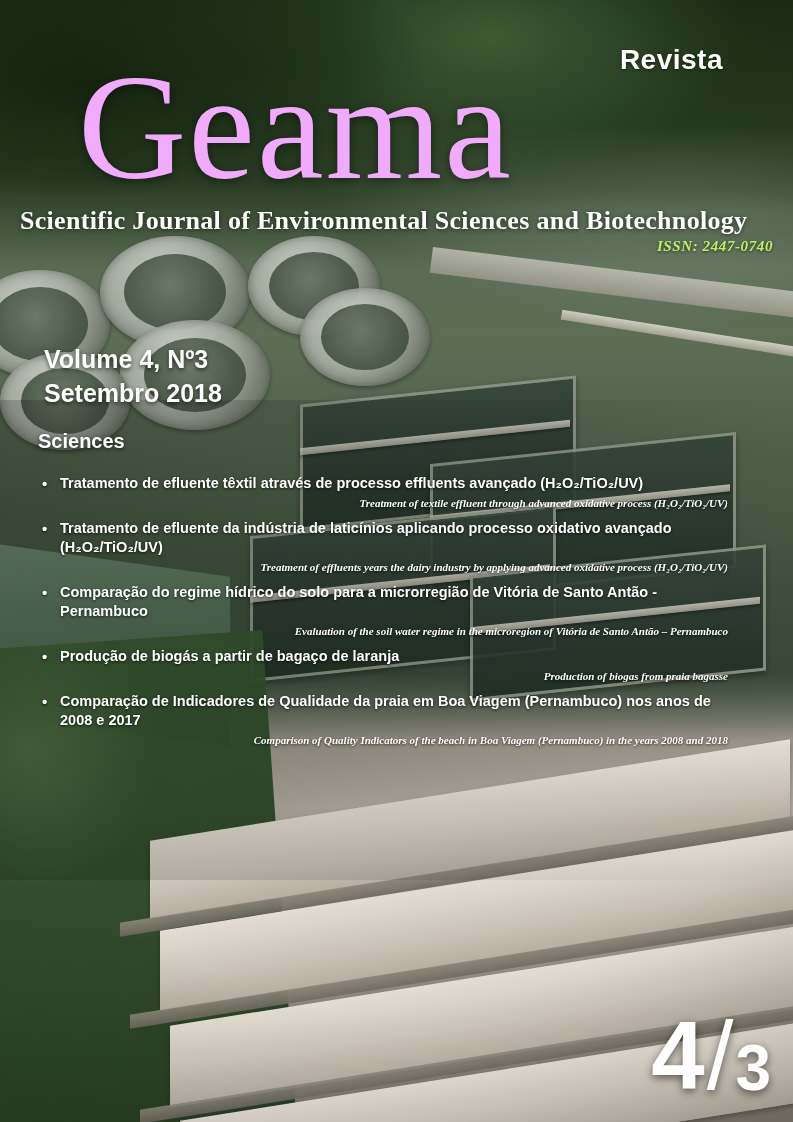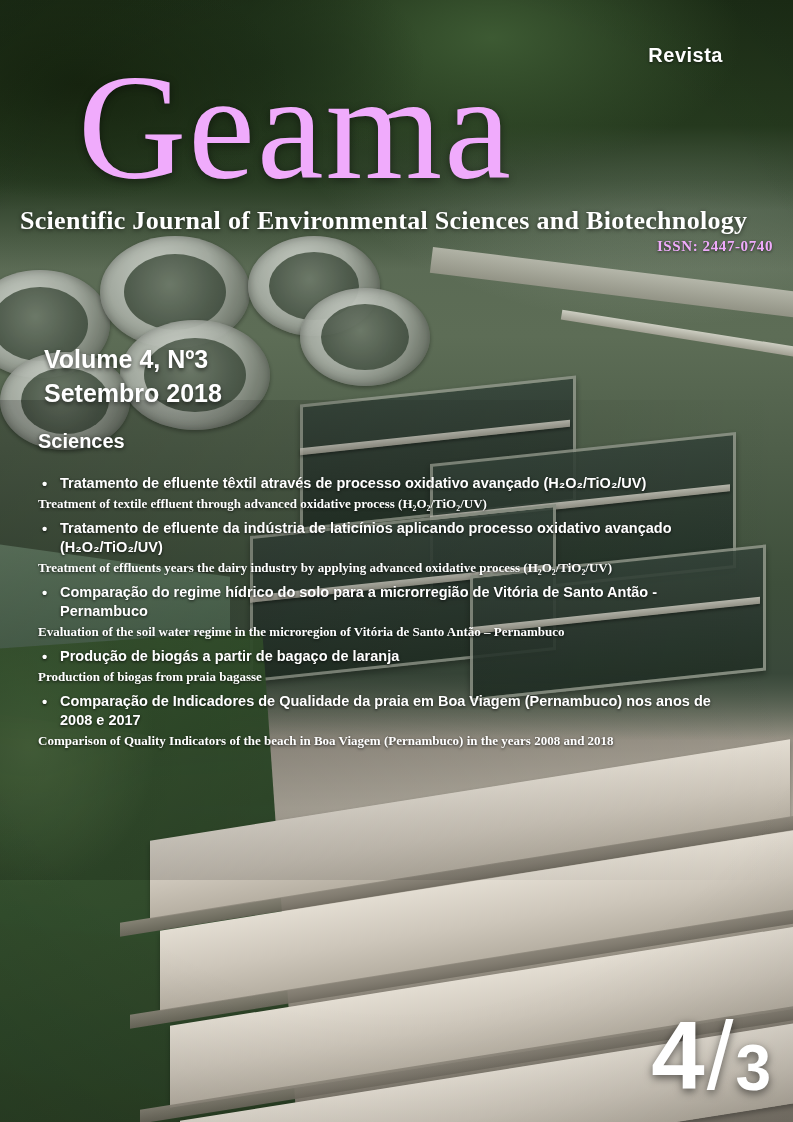--- a/index.html
+++ b/index.html
@@ -161,21 +161,21 @@
   
   .masthead {
     position: absolute;
     left: 0; top: 0; width: 793px;
   }
   .revista {
     position: absolute;
     right: 70px;
     top: 44px;
     color: #ffffff;
-    font-size: 20px;
+    font-size: 28px;
     font-weight: bold;
     letter-spacing: 0.5px;
     text-shadow: 0 1px 3px rgba(0,0,0,0.55);
   }
   .geama {
     position: absolute;
     left: 78px;
     top: 52px;
     color: #f0abfc;
     font-family: "Liberation Serif", serif;
@@ -195,26 +195,27 @@
     font-family: "Liberation Serif", serif;
     font-size: 26px;
     font-weight: bold;
     letter-spacing: 0.3px;
     text-shadow: 0 1px 4px rgba(0,0,0,0.6);
   }
   .issn {
     position: absolute;
     right: 20px;
     top: 238px;
-    color: #f0abfc;
+    color: #bef264;
     font-family: "Liberation Serif", serif;
     font-size: 15px;
     font-weight: bold;
     letter-spacing: 0.6px;
     text-shadow: 0 1px 3px rgba(0,0,0,0.6);
+    font-style: italic;
   }
 
   
   .issue {
     position: absolute;
     left: 44px;
     top: 306px;
     color: #ffffff;
     font-size: 25px;
     font-weight: bold;
@@ -251,24 +252,26 @@
   }
   .pt::before {
     content: "\2022";
     position: absolute;
     left: -18px;
     top: 0;
     font-size: 15px;
   }
   .en {
     font-family: "Liberation Serif", serif;
-    font-weight: bold;
-    font-size: 13px;
+    font-style: italic;
+    font-weight: bold;
+    font-size: 11px;
     line-height: 19px;
     margin: 0 0 6px 0;
+    text-align: right;
   }
 
   
   .bignum {
     position: absolute;
     right: 22px;
     bottom: 18px;
     color: #ffffff;
     font-family: "Liberation Sans", sans-serif;
     line-height: 1;
@@ -325,21 +328,21 @@
 
   <div class="issue">
     <div>Volume 4, Nº3</div>
     <div>Setembro 2018</div>
   </div>
 
   <div class="section-title">Sciences</div>
 
   <div class="toc">
     <div class="toc-item">
-      <div class="pt">Tratamento de efluente têxtil através de processo oxidativo avançado (H₂O₂/TiO₂/UV)</div>
+      <div class="pt">Tratamento de efluente têxtil através de processo effluents avançado (H₂O₂/TiO₂/UV)</div>
       <div class="en">Treatment of textile effluent through advanced oxidative process (H₂O₂/TiO₂/UV)</div>
     </div>
     <div class="toc-item">
       <div class="pt">Tratamento de efluente da indústria de laticínios aplicando processo oxidativo avançado (H₂O₂/TiO₂/UV)</div>
       <div class="en">Treatment of effluents years the dairy industry by applying advanced oxidative process (H₂O₂/TiO₂/UV)</div>
     </div>
     <div class="toc-item">
       <div class="pt">Comparação do regime hídrico do solo para a microrregião de Vitória de Santo Antão - Pernambuco</div>
       <div class="en">Evaluation of the soil water regime in the microregion of Vitória de Santo Antão – Pernambuco</div>
     </div>

